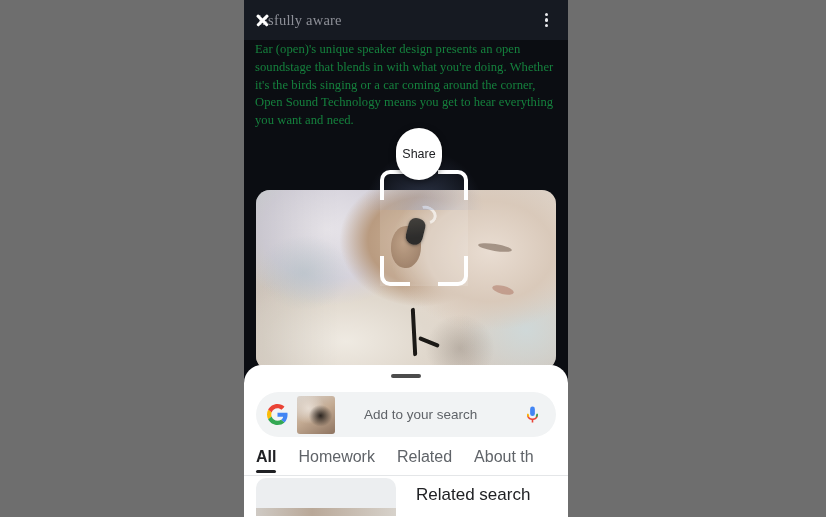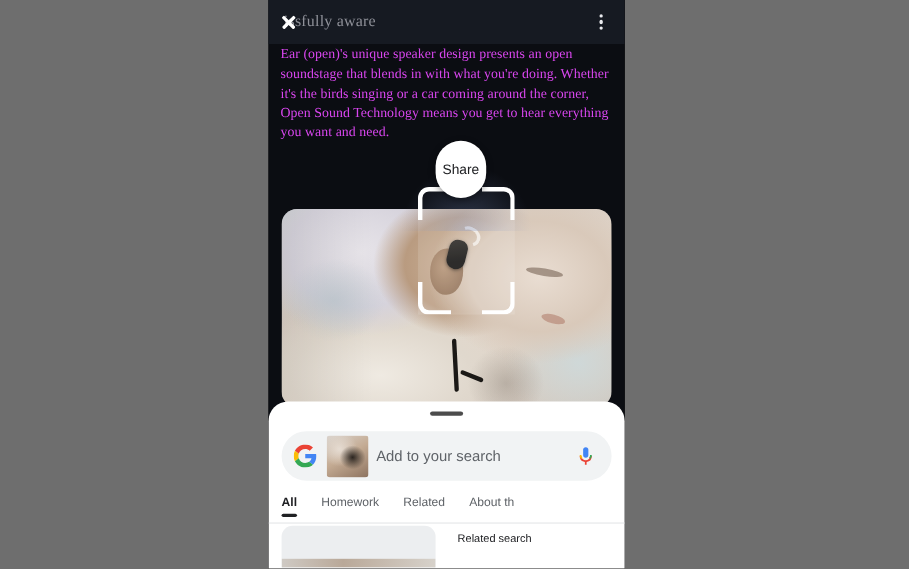--- a/index.html
+++ b/index.html
@@ -101,21 +101,21 @@
   }
   #overflow-menu i:nth-child(1){ top: 2px; }
   #overflow-menu i:nth-child(2){ top: 7.4px; }
   #overflow-menu i:nth-child(3){ top: 12.8px; }
 
   
   #article-body {
     position: absolute;
     left: 11px; top: 41px;
     width: 300px;
-    color: #d946ef;
+    color: #15803d;
     font-family: "Liberation Serif", serif;
     font-size: 12.6px;
     line-height: 17.8px;
     letter-spacing: .05px;
   }
 
   
   #share-button {
     position: absolute;
     left: 152px; top: 128px;
@@ -295,21 +295,21 @@
     width: 38px; height: 38px;
     border-radius: 3px;
     flex: none;
     background:
       radial-gradient(ellipse 50% 46% at 62% 52%, #2b2520 0%, rgba(60,50,42,0) 62%),
       radial-gradient(ellipse 60% 58% at 30% 32%, #e6dcd2 0%, rgba(220,208,196,0) 72%),
       linear-gradient(150deg, #d9d3cd 0%, #c4ab93 48%, #8d7360 100%);
     cursor: pointer;
   }
   #search-placeholder {
-    margin-left: 7px;
+    margin-left: 29px;
     color: #5f6368;
     font-size: 13.5px;
     flex: 1;
     white-space: nowrap;
     overflow: hidden;
   }
   #mic-icon {
     margin-right: 14px;
     width: 19px; height: 19px;
     flex: none;
@@ -323,21 +323,21 @@
     width: 324px; height: 29px;
     display: flex;
     align-items: center;
     overflow: hidden;
     border-bottom: 1px solid #e4e6e8;
   }
   .tab {
     position: relative;
     white-space: nowrap;
     color: #5f6368;
-    font-size: 11px;
+    font-size: 16px;
     padding: 0 0 7px 0;
     margin-right: 22px;
     cursor: pointer;
   }
   .tab:first-child { margin-left: 12px; }
   .tab.active { color: #202124; font-weight: 600; }
   .tab.active::after {
     content: "";
     position: absolute;
     left: 0; bottom: 0;
@@ -367,21 +367,21 @@
   #result-card-img {
     position: absolute;
     left: 0; bottom: 0;
     width: 140px; height: 8px;
     background: linear-gradient(90deg,#cfcac4 0%, #b9a898 40%, #d7d2cb 100%);
   }
   #related-search-label {
     margin-left: 20px;
     margin-top: 7px;
     color: #202124;
-    font-size: 10px;
+    font-size: 17px;
   }
 </style>
 </head>
 <body>
 
 <div id="page-backdrop"></div>
 
 <div id="phone">
 
   <div id="article">

